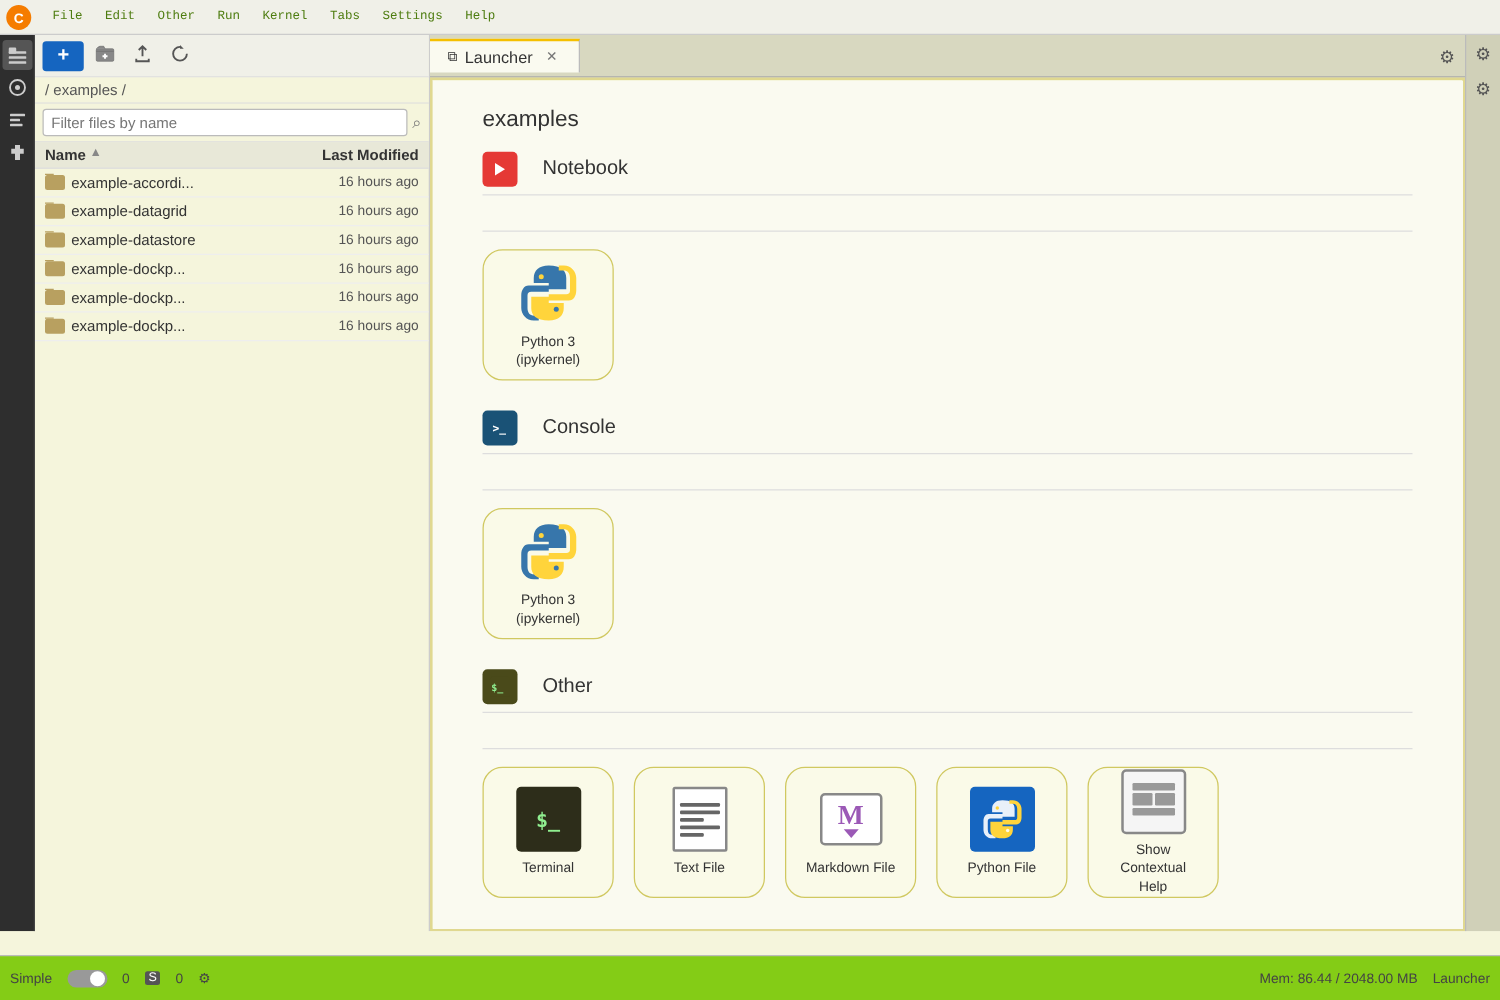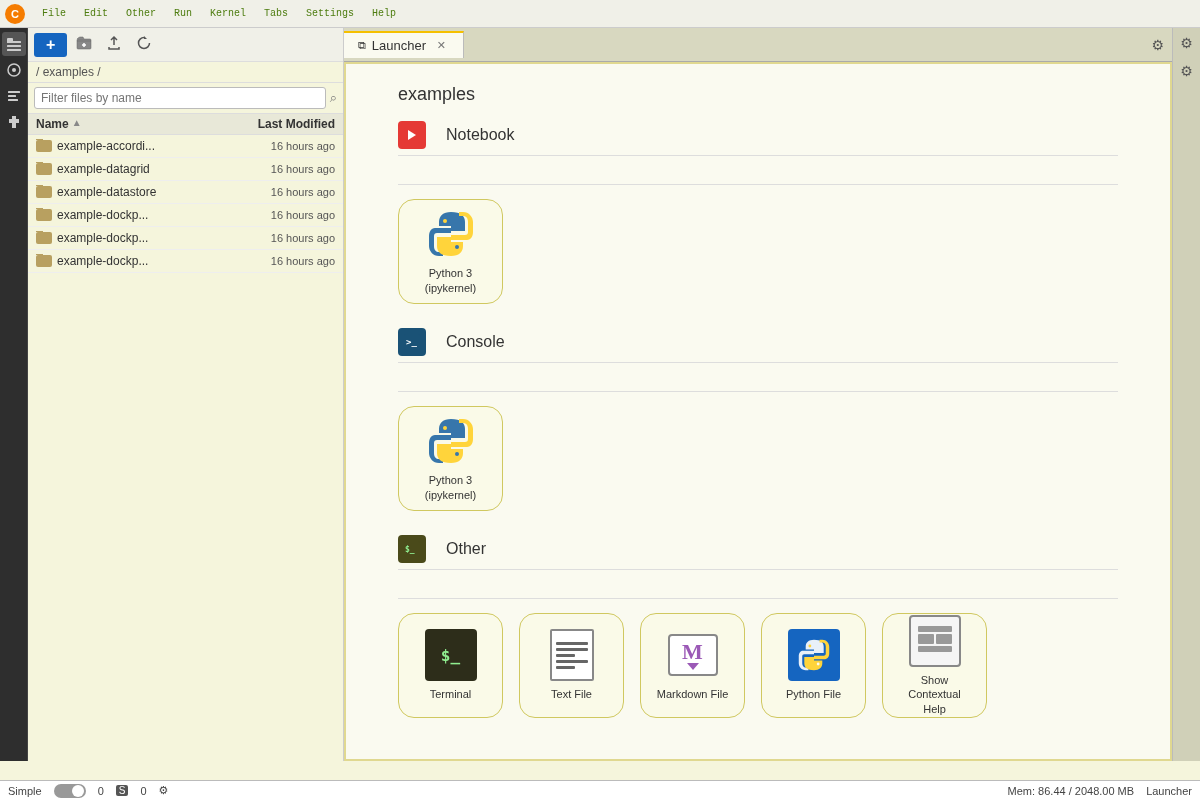--- a/index.html
+++ b/index.html
@@ -52,39 +52,39 @@
     
     #tab-bar { display: flex; align-items: center; background: #d8d8c0; border-bottom: 1px solid #aaa; height: 34px; }
     .tab { display: flex; align-items: center; gap: 6px; padding: 5px 14px; background: #e8e8cc; border-right: 1px solid #bbb; border-top: 1px solid #bbb; cursor: pointer; font-size: 13px; color: #333; min-width: 120px; }
     .tab.active { background: #fafaf0; border-bottom: none; border-top: 2px solid #f5c000; }
     .tab-icon { font-size: 11px; }
     .tab-close { margin-left: auto; font-size: 11px; color: #777; border: none; background: none; cursor: pointer; padding: 1px 3px; border-radius: 2px; }
     .tab-extra { background: #d0d0b8; flex: 1; }
     .right-tab-btn { margin-left: auto; padding: 4px 8px; background: none; border: none; cursor: pointer; color: #555; font-size: 14px; }
 
     
-    #launcher { flex: 1; background: #fafaf0; overflow-y: auto; padding: 20px 52px; position: relative; border: 2px solid #e0d890; }
+    #launcher { flex: 1; background: #fafaf0; overflow-y: auto; padding: 20px 40px; position: relative; border: 2px solid #e0d890; }
     
     .launcher-title { font-size: 18px; color: #333; margin-bottom: 16px; font-weight: 400; }
     
     .section-header { display: flex; align-items: center; gap: 20px; margin-bottom: 28px; padding-bottom: 6px; border-bottom: 1px solid #ddd; }
     .section-icon { width: 28px; height: 28px; display: flex; align-items: center; justify-content: center; border-radius: 4px; }
     .section-icon.notebook { background: #e53935; }
     .section-icon.console { background: #1a5276; }
     .section-icon.other { background: #4a4a1a; }
     .section-label { font-size: 16px; color: #333; font-weight: 400; }
 
     .cards-row { display: flex; gap: 16px; margin-bottom: 24px; flex-wrap: wrap; }
     
     .launcher-card { width: 105px; height: 105px; border: 1px solid #d0c860; border-radius: 16px; background: #fafae8; display: flex; flex-direction: column; align-items: center; justify-content: center; cursor: pointer; padding: 10px; text-align: center; }
     .card-icon { width: 52px; height: 52px; display: flex; align-items: center; justify-content: center; margin-bottom: 6px; }
     .card-label { font-size: 11px; color: #333; line-height: 1.3; }
 
     
-    #statusbar { height: 20px; background: #ffffff; border-top: 1px solid #bbb; display: flex; align-items: center; padding: 0 8px; gap: 12px; font-size: 11px; color: #444; margin-top: 19px; }
+    #statusbar { height: 36px; background: #84cc16; border-top: 1px solid #bbb; display: flex; align-items: center; padding: 0 8px; gap: 12px; font-size: 11px; color: #444; margin-top: 19px; }
     .status-spacer { flex: 1; }
     .toggle-track { width: 32px; height: 14px; background: #999; border-radius: 7px; position: relative; display: inline-block; }
     .toggle-thumb { width: 12px; height: 12px; background: white; border-radius: 50%; position: absolute; top: 1px; left: 18px; }
     
     
     .section-sep { border: none; border-top: 1px solid #ddd; margin-bottom: 14px; }
 
     
     .terminal-card-icon { width: 52px; height: 52px; background: #2d2d1a; border-radius: 4px; display: flex; align-items: center; justify-content: center; }
     .terminal-prompt { color: #90ee90; font-family: monospace; font-size: 16px; font-weight: bold; }

